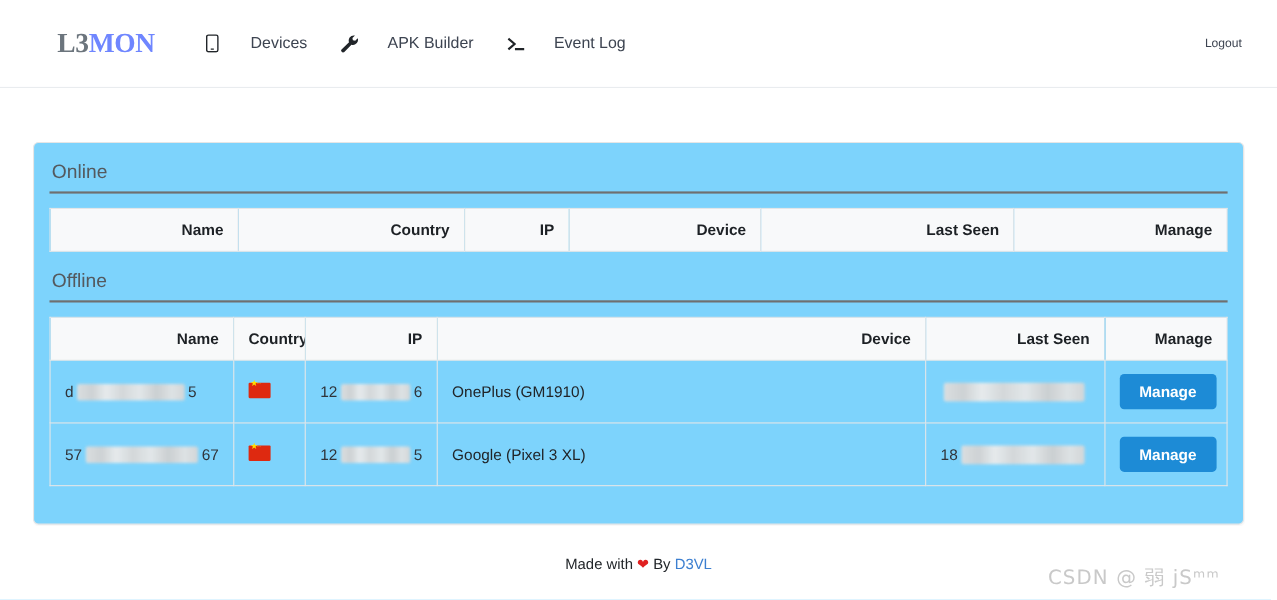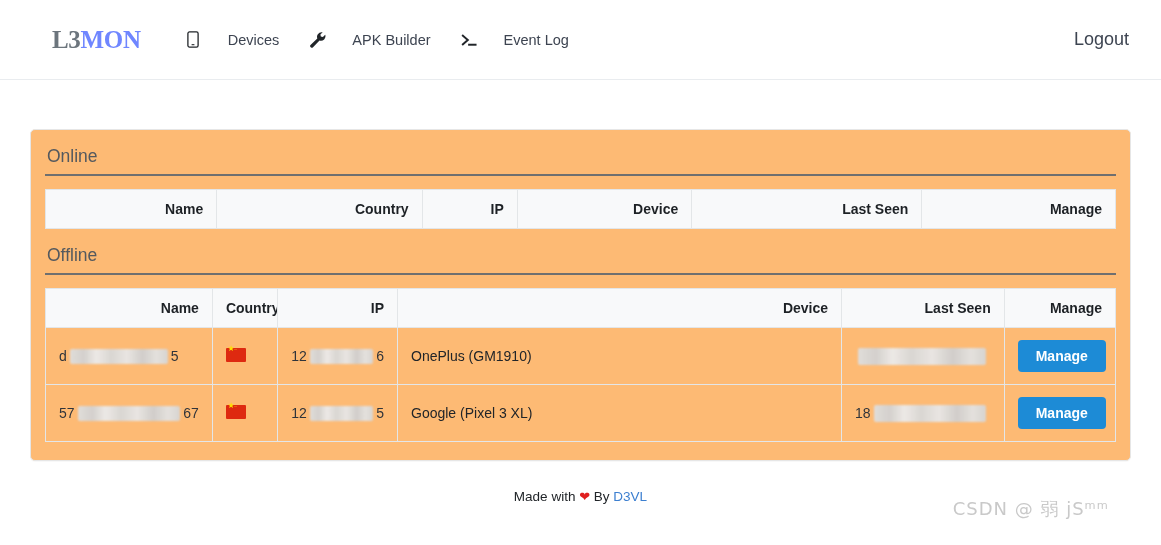--- a/index.html
+++ b/index.html
@@ -56,37 +56,37 @@
     justify-content: center;
     width: 17px;
     height: 17px;
     color: #212529;
     flex: none;
   }
   .nav-icon svg { display: block; }
 
   .logout {
     margin-left: auto;
-    font-size: 18px;
+    font-size: 11px;
     color: #3d4451;
     text-decoration: none;
     cursor: pointer;
     white-space: nowrap;
   }
 
   
   .page {
     padding: 49px 30px 0 30px;
   }
 
   .card {
     border: 1px solid #e6e6e6;
     border-radius: 5px;
-    background: #fdba74;
-    padding: 16px 14px 18px 14px;
+    background: #7dd3fc;
+    padding: 16px 14px 34px 14px;
     box-shadow: 0 1px 1px rgba(0,0,0,0.03);
   }
 
   .section-title {
     font-size: 17.5px;
     font-weight: 400;
     color: #54595e;
     padding: 0 2px 7px 2px;
     border-bottom: 2px solid #6f6f6f;
     margin-bottom: 13px;

